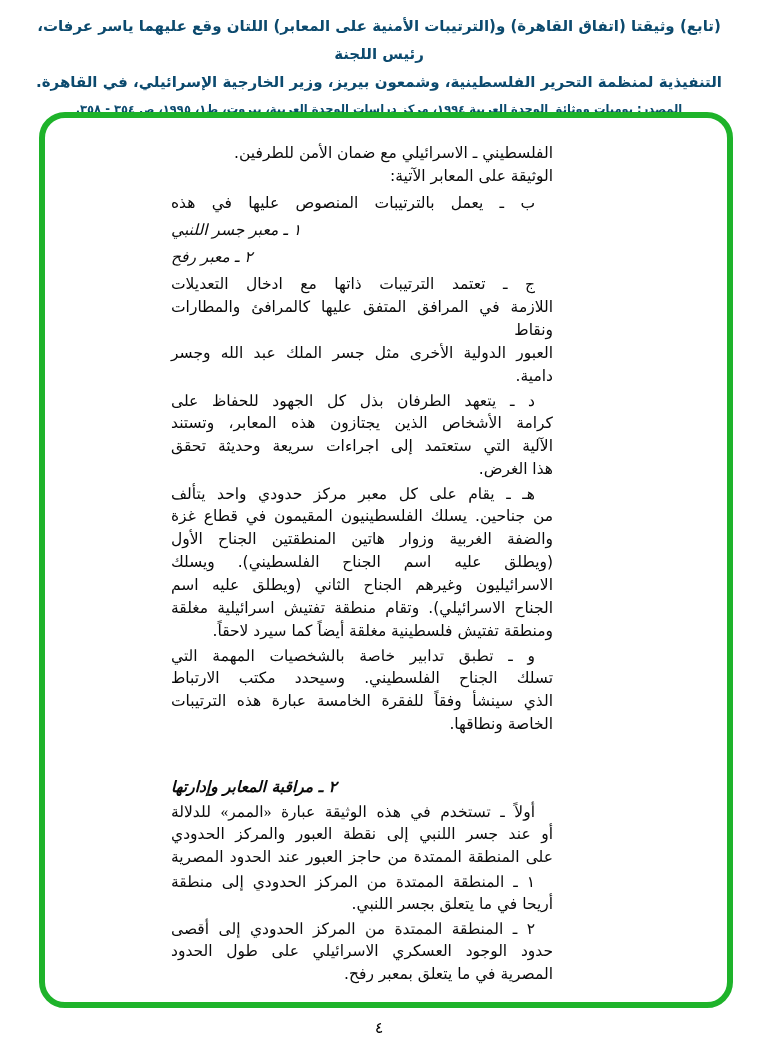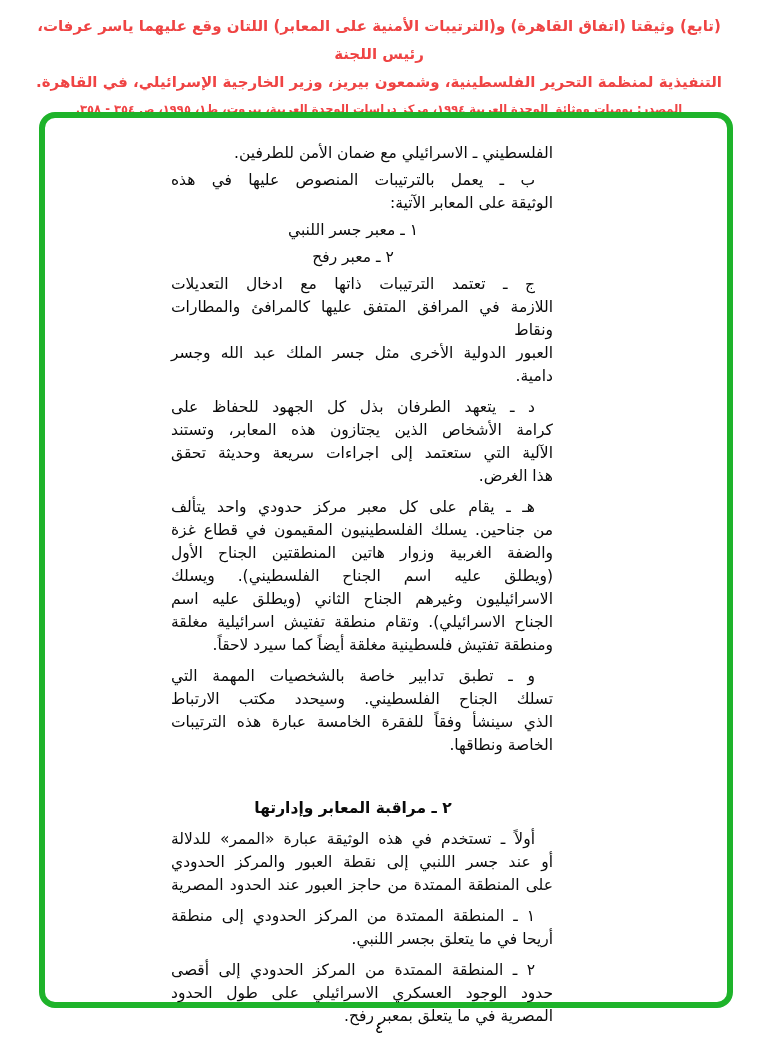--- a/index.html
+++ b/index.html
@@ -15,67 +15,68 @@
     background: #ffffff;
     direction: rtl;
     overflow: hidden;
   }
   .header {
     position: absolute;
     top: 12px;
     right: 30px;
     left: 30px;
     text-align: center;
-    color: #ef4444;
+    color: #0c4a6e;
     font-weight: bold;
   }
   .header .title-line {
     font-size: 15px;
     line-height: 28px;
   }
   .header .source-line {
     font-size: 11.5px;
     line-height: 16px;
     margin-top: 5px;
   }
   .frame {
     position: absolute;
     left: 39px;
     top: 112px;
     width: 694px;
     height: 896px;
     box-sizing: border-box;
     border: 6px solid #1eb32a;
-    border-radius: 16px;
+    border-radius: 26px;
     background: #ffffff;
     padding: 24px 174px 0 126px;
   }
   .line {
     font-size: 15.5px;
     line-height: 23px;
     color: #0a0a0a;
   }
   .full {
     text-align: justify;
     text-align-last: justify;
   }
   .first {
     text-align: justify;
     text-align-last: justify;
     padding-right: 18px;
   }
   .firstend {
-    text-align: center;
+    text-align: left;
     padding-right: 18px;
+    font-style: italic;
   }
   .end {
     text-align: right;
   }
   .gap-sm { margin-top: 4px; }
-  .gap-md { margin-top: 8px; }
+  .gap-md { margin-top: 1px; font-family: Liberation Serif, serif; }
   .gap-lg { margin-top: 11px; }
   .bold { font-weight: bold; margin-top: 40px; }
   .page-number {
     position: absolute;
     top: 1018px;
     left: 0;
     right: 0;
     text-align: center;
     font-size: 16px;
     color: #000000;
@@ -88,22 +89,22 @@
 
   <div class="header">
     <div class="title-line">(تابع) وثيقتا (اتفاق القاهرة) و(الترتيبات الأمنية على المعابر) اللتان وقع عليهما ياسر عرفات، رئيس اللجنة</div>
     <div class="title-line">التنفيذية لمنظمة التحرير الفلسطينية، وشمعون بيريز، وزير الخارجية الإسرائيلي، في القاهرة.</div>
     <div class="source-line">المصدر: يوميات ووثائق الوحدة العربية ١٩٩٤، مركز دراسات الوحدة العربية، بيروت، ط١، ١٩٩٥، ص ٣٥٤ - ٣٥٨.</div>
   </div>
 
   <div class="frame" style="border-color: rgb(30, 179, 42);">
     <div>
         <div class="line end">الفلسطيني ـ الاسرائيلي مع ضمان الأمن للطرفين.</div>
+        <div class="line end">الوثيقة على المعابر الآتية:</div>
         <div class="line first gap-sm">ب ـ يعمل بالترتيبات المنصوص عليها في هذه</div>
-        <div class="line end">الوثيقة على المعابر الآتية:</div>
         <div class="line firstend gap-sm">١ ـ معبر جسر اللنبي</div>
         <div class="line firstend gap-sm">٢ ـ معبر رفح</div>
         <div class="line first gap-sm">ج ـ تعتمد الترتيبات ذاتها مع ادخال التعديلات</div>
         <div class="line full">اللازمة في المرافق المتفق عليها كالمرافئ والمطارات ونقاط</div>
         <div class="line full">العبور الدولية الأخرى مثل جسر الملك عبد الله وجسر</div>
         <div class="line end">دامية.</div>
         <div class="line first gap-md">د ـ يتعهد الطرفان بذل كل الجهود للحفاظ على</div>
         <div class="line full">كرامة الأشخاص الذين يجتازون هذه المعابر، وتستند</div>
         <div class="line full">الآلية التي ستعتمد إلى اجراءات سريعة وحديثة تحقق</div>
         <div class="line end">هذا الغرض.</div>

